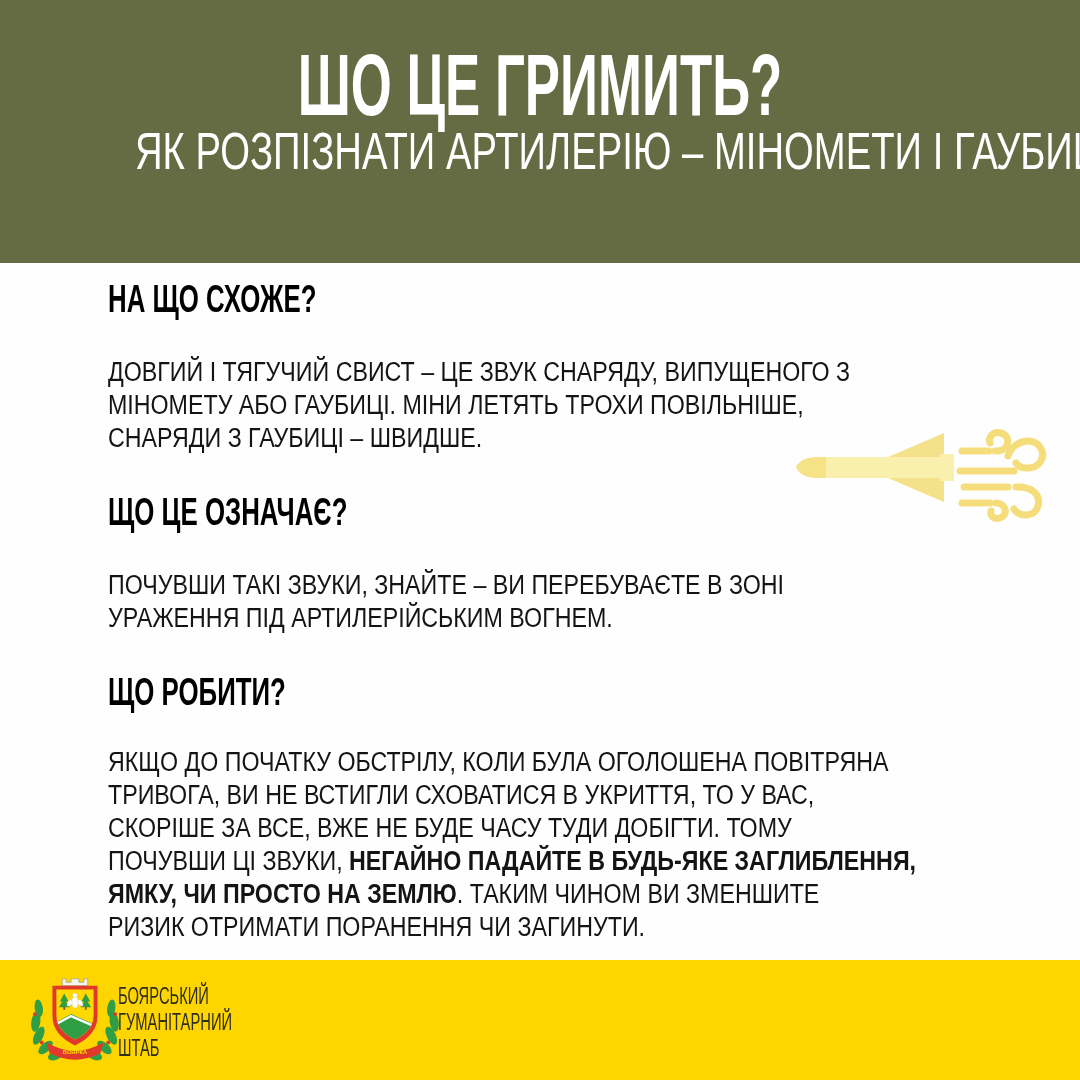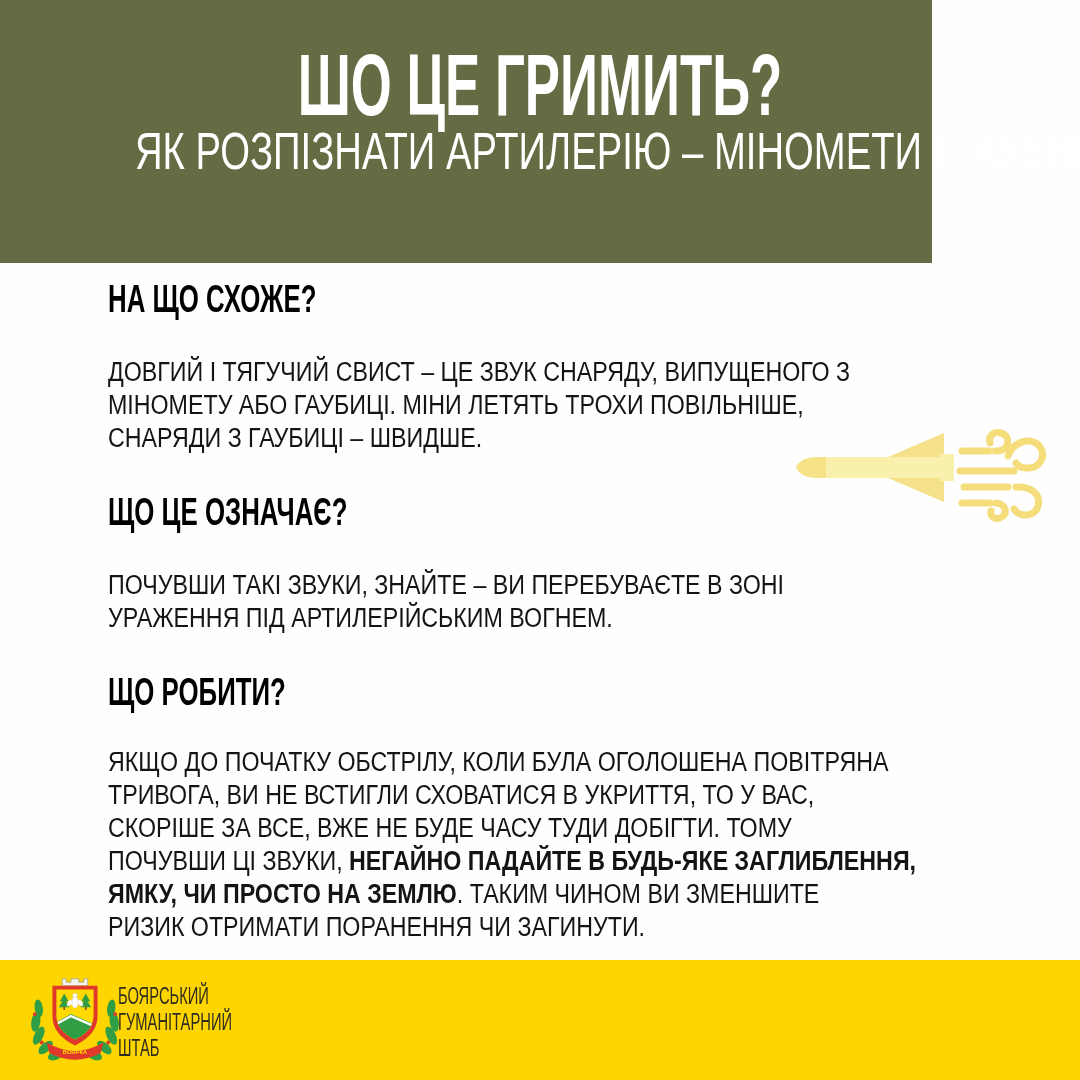--- a/index.html
+++ b/index.html
@@ -3,21 +3,21 @@
 <meta charset="utf-8">
 <style>
   html,body { margin:0; padding:0; background:#d8d8d8; }
   .poster {
     position:relative; width:1080px; height:1080px; overflow:hidden;
     background: var(--paper, #FEFEFE);
     font-family:"Liberation Sans", sans-serif;
   }
 
   
-  .header { position:absolute; left:0; top:0; width:932px; height:263px;
+  .header { position:absolute; left:0; top:0; width:1080px; height:263px;
             background: var(--header_bg, #656B43); }
   .title {
     position:absolute; left:0; top:41px; width:1080px; text-align:center;
     color:#fff; font-size:88px; line-height:88px; font-weight:700;
     transform:scaleX(0.60); transform-origin:50% 0; white-space:pre;
   }
   .subtitle {
     position:absolute; left:0; top:126px; width:1080px; text-align:center;
     color:#fff; font-size:51px; line-height:51px; font-weight:400;
     transform:scaleX(0.75); transform-origin:50% 0; white-space:pre;

